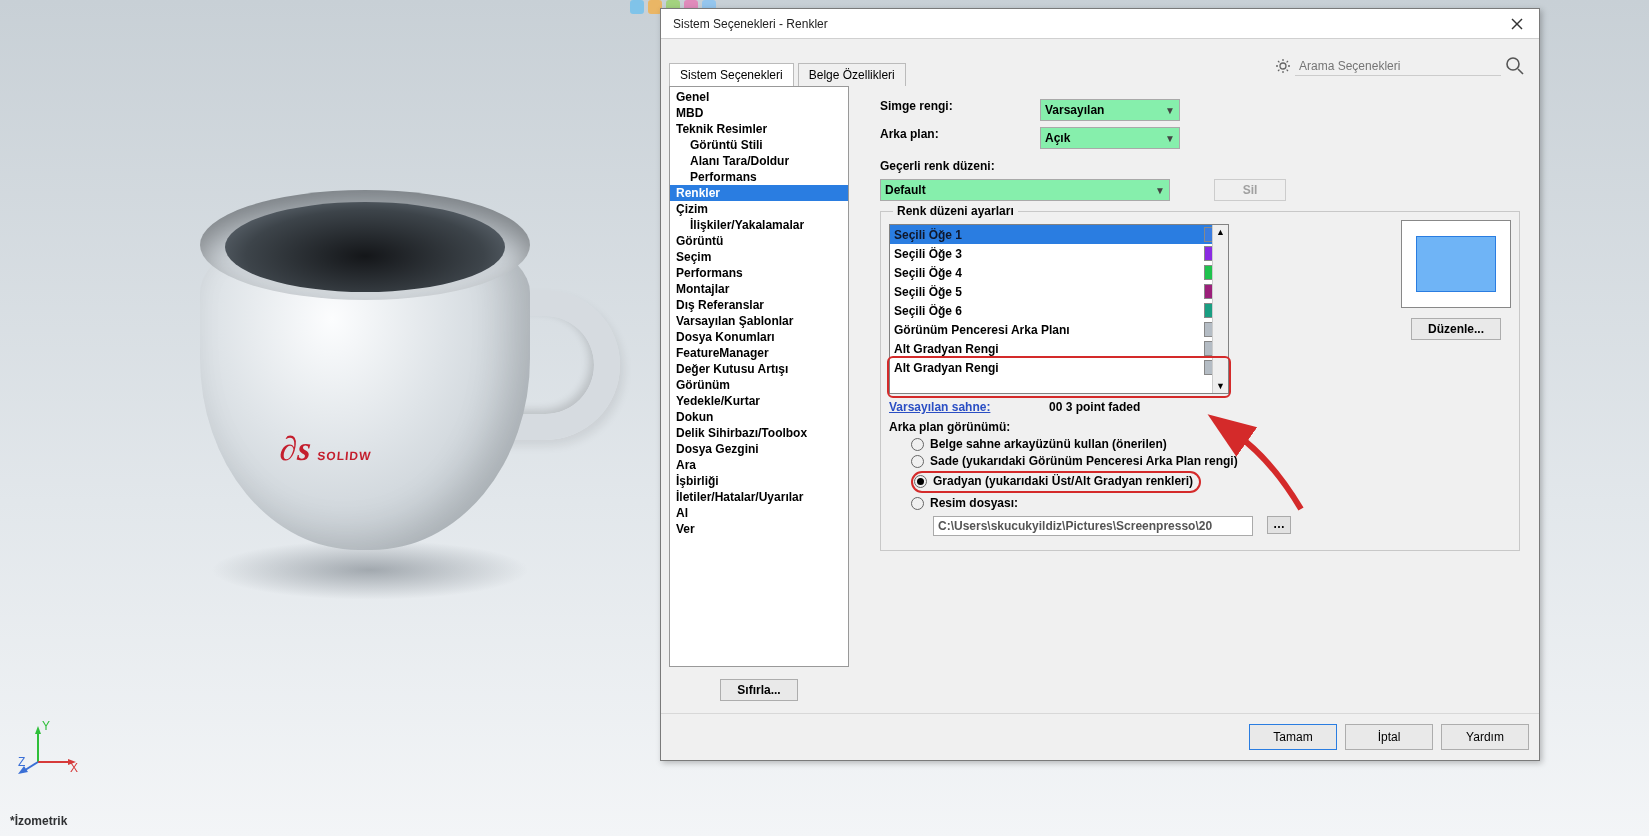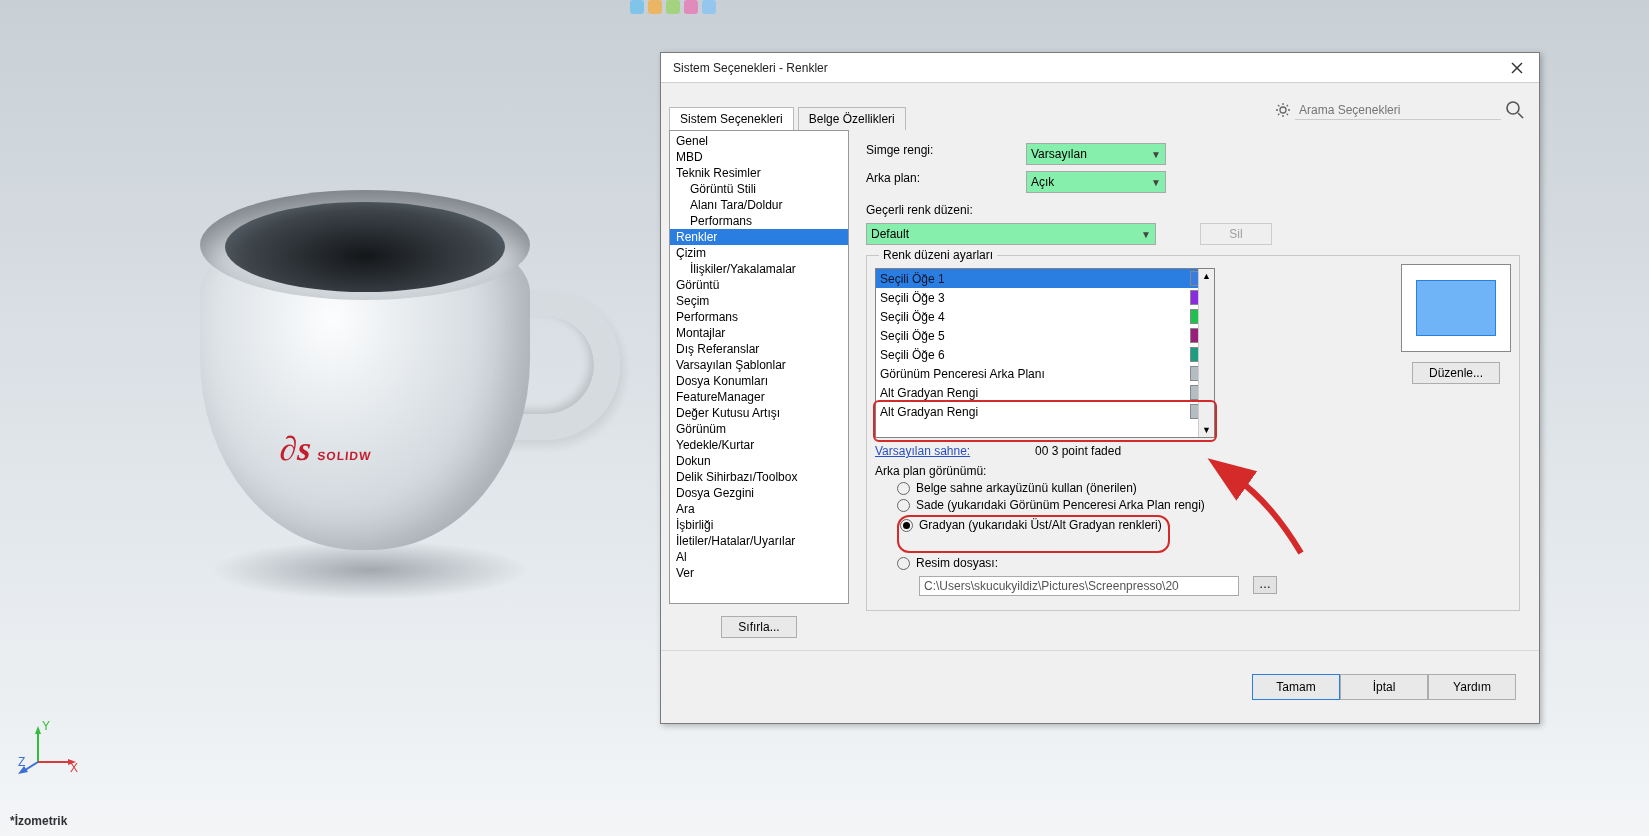--- a/index.html
+++ b/index.html
@@ -24,36 +24,36 @@
                border-radius:50%; }
   .handle { position:absolute; left:330px; top:170px; width:120px; height:150px;
             border: 26px solid #d6dbe0; border-left: none;
             border-radius: 0 90px 90px 0; 
             background: transparent; 
             box-shadow: inset -4px -4px 8px rgba(0,0,0,0.15), 4px 6px 10px rgba(0,0,0,0.08);}
   .brand { position:absolute; left:110px; top:310px; color:#c41e2d; font-weight:700; font-size:28px; letter-spacing:1px; transform: skewX(-5deg); }
   .brand-logo { font-family: Georgia, serif; font-style: italic; font-size:34px; margin-right:6px; }
 
   
-  .dialog { position: absolute; left: 660px; top: 8px; width: 880px; height: 672px;
-            background: #f0f0f0; border: 1px solid #7a7a7a; box-shadow: 2px 2px 6px rgba(0,0,0,0.25); display:flex; flex-direction:column;margin-top:44px; }
+  .dialog { position: absolute; left: 660px; top: 8px; width: 880px; height: 753px;
+            background: #f0f0f0; border: 1px solid #7a7a7a; box-shadow: 2px 2px 6px rgba(0,0,0,0.25); display:flex; flex-direction:column; }
   .titlebar { height: 30px; background: #ffffff; border-bottom: 1px solid #d0d0d0; display:flex; align-items:center; padding: 0 8px; }
   .titlebar .title { flex: 1; color: #222; padding-left: 4px; }
   .titlebar .closebtn { width: 28px; height: 22px; display:flex; align-items:center; justify-content:center; }
 
   .searchbar { position:absolute; right: 14px; top: 46px; width: 250px; height: 22px; display:flex; align-items:center; }
   .sbin { flex:1; border:none; background: transparent; padding: 2px 4px; color:#666; outline:none; border-bottom:1px solid #ccc;}
   .gear { width:16px; height:16px; margin-right:4px; }
   .mag { width:20px; height:20px; margin-left:4px; }
 
   .tabs { display:flex; gap:4px; padding: 24px 8px 0 8px; }
   .tab { padding: 4px 10px; background:#f0f0f0; border:1px solid #bbb; border-bottom:none; }
   .tab.active { background:#fff; }
 
-  .content { display:flex; flex:1; padding: 0 8px 0 8px; gap: 10px; min-height:0; }
+  .content { display:flex; flex:1; padding: 0 8px 0 8px; gap: 24px; min-height:0;font-weight:bold; }
   .tree-wrap { width:180px; display:flex; flex-direction:column; }
   .tree { flex:1; background:#fff; border:1px solid #999; overflow-y:scroll; padding:2px 0; }
   .tree-item { padding: 1px 6px; white-space: nowrap; cursor:default; }
   .tree-item.child { padding-left: 20px; }
   .tree-item.sel { background:#2a7de1; color:#fff; }
   .reset-row { display:flex; justify-content:center; padding:12px 0; }
   .btn { background:#e9e9e9; border:1px solid #adadad; padding:3px 16px; min-width:72px; text-align:center; }
   .btn.disabled { color:#a0a0a0; border-color:#ccc; background:#efefef; }
 
   .right-pane { flex:1; background:#f0f0f0; border:1px solid transparent; overflow-y:scroll; padding: 6px 10px 6px 6px; }
@@ -74,28 +74,28 @@
   .sbar .ar { font-size:9px; padding:2px 0; width:100%; text-align:center; }
 
   .preview-col { display:flex; flex-direction:column; align-items:center; gap:10px; }
   .preview { width:110px; height:88px; border:1px solid #888; background:#fff; display:flex; align-items:center; justify-content:center; }
   .preview-inner { width:80px; height:56px; background:#6fb4f6; border:1px solid #2a7de1; }
 
   .linkish { color:#2a4ec4; text-decoration:underline; }
   .radio-row { display:flex; align-items:center; gap:6px; margin:3px 0 3px 22px; }
   .radio { width:13px; height:13px; border:1px solid #666; border-radius:50%; display:inline-flex; align-items:center; justify-content:center; }
   .radio .dot { width:7px; height:7px; border-radius:50%; background:#000; }
-  .radio-hi { border:2px solid #d42a2a; border-radius:12px; padding:1px 6px 19px 1px; display:inline-flex; align-items:center; gap:6px; }
+  .radio-hi { border:2px solid #d42a2a; border-radius:12px; padding:1px 6px 3px 1px; display:inline-flex; align-items:center; gap:6px; }
 
   .pathbox { margin-left:44px; width:320px; background:#fff; border:1px solid #aaa; padding:2px 4px; color:#555; white-space:nowrap; overflow:hidden; text-overflow:ellipsis;}
   .dots { width:24px; height:18px; background:#e2e2e2; border:1px solid #aaa; text-align:center; line-height:14px; margin-left:4px; display:inline-block;}
 
   .arrow-annot { position:absolute; pointer-events:none; }
 
-  .footer { border-top:1px solid #d8d8d8; padding: 23px; display:flex; justify-content:flex-end; }
+  .footer { border-top:1px solid #d8d8d8; padding: 10px; display:flex; justify-content:flex-end; gap:8px; }
   .footer .btn { min-width:88px; padding:5px 10px; }
   .footer .btn.primary { border-color:#2a7de1; }
 
   .topicons { position:absolute; left:630px; top:0; height:16px; display:flex; gap:4px; opacity:0.8; }
   .tic { width:14px; height:14px; border-radius:3px; }
 
   ::-webkit-scrollbar { width: 16px; }
   ::-webkit-scrollbar-track { background: #efefef; }
   ::-webkit-scrollbar-thumb { background: #c8c8c8; border:1px solid #aaa;}
 </style>

